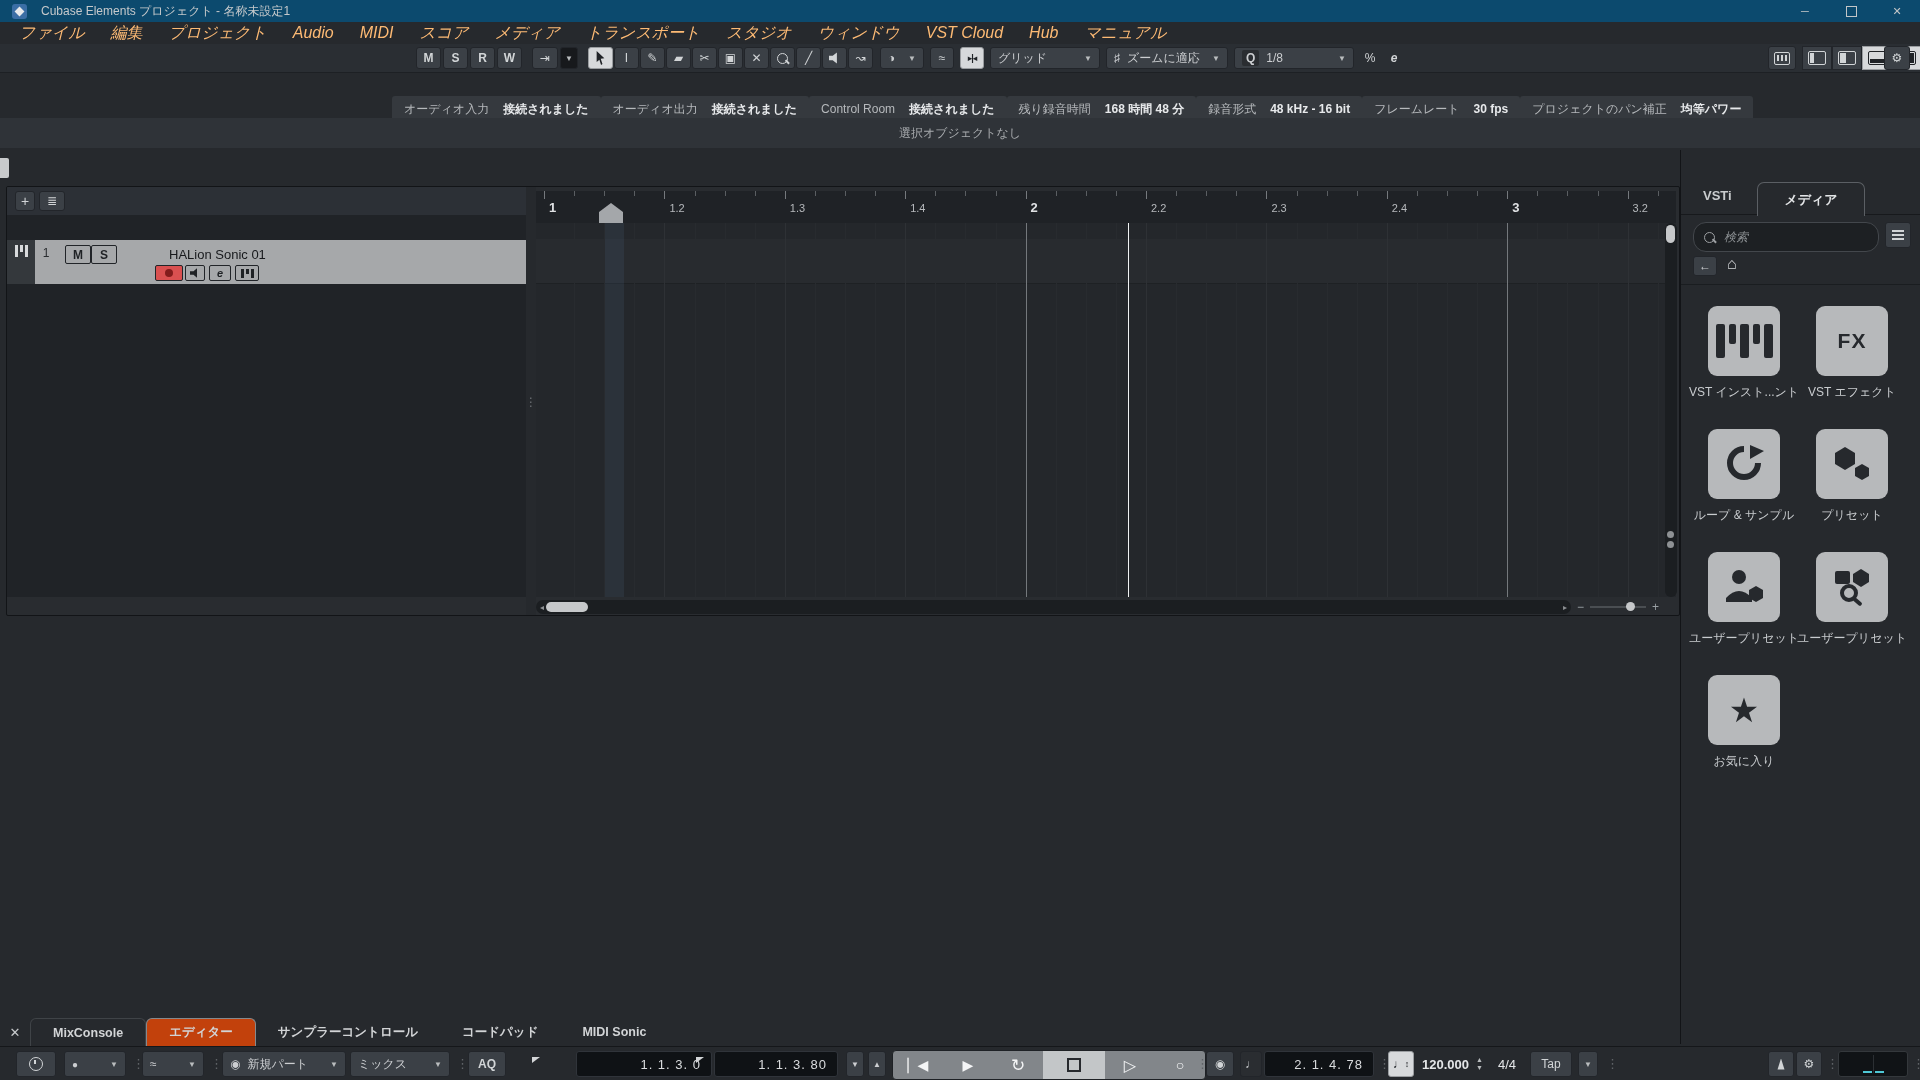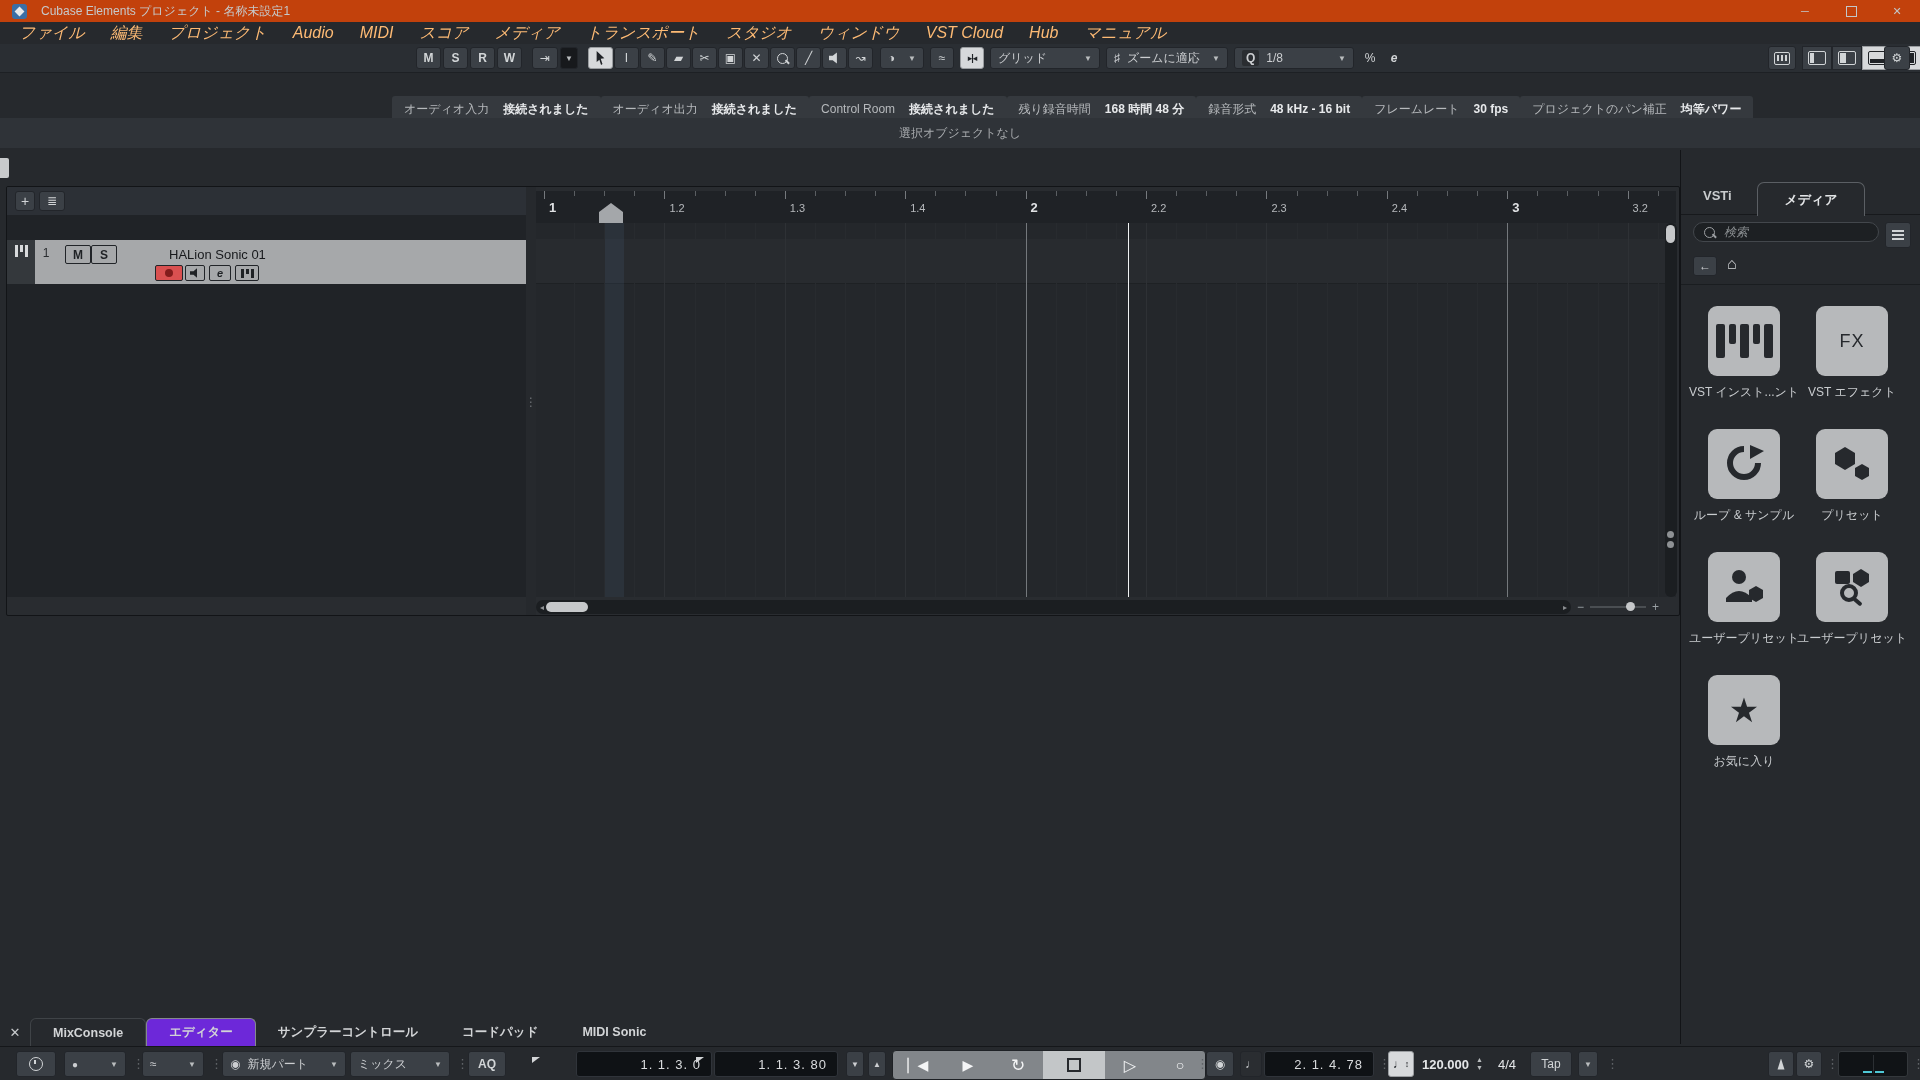--- a/index.html
+++ b/index.html
@@ -2,21 +2,21 @@
 <html><head>
 <meta charset="utf-8">
 <style>
   html,body{margin:0;padding:0;width:1920px;height:1080px;overflow:hidden;background:#26292d;
     font-family:"Liberation Sans","DejaVu Sans",sans-serif;color:#c9ccce;font-size:12px;
     -webkit-font-smoothing:antialiased;}
   #app{position:relative;width:1920px;height:1080px;background:#26292d;}
   .abs{position:absolute;}
   .flex{display:flex;align-items:center;}
   
-  #titlebar{left:0;top:0;width:1920px;height:22px;background:#c2410c;display:flex;align-items:center;}
+  #titlebar{left:0;top:0;width:1920px;height:22px;background:#0c4a6e;display:flex;align-items:center;}
   #app-logo{width:15px;height:15px;margin-left:12px;border-radius:3px;background:#3b6ea5;position:relative;}
   #app-logo:before{content:"";position:absolute;left:4px;top:4px;width:7px;height:7px;background:#e8eaec;transform:rotate(45deg);}
   #window-title{margin-left:14px;color:#c6c9cb;font-size:12px;}
   #win-controls{position:absolute;right:0;top:0;height:22px;display:flex;}
   .winbtn{width:46px;height:22px;display:flex;align-items:center;justify-content:center;color:#c3c6c8;font-size:11px;}
   .winbtn .sq{width:9px;height:9px;border:1px solid #c3c6c8;}
   
   #menubar{left:0;top:22px;width:1920px;height:22px;display:flex;align-items:center;padding-left:6px;background:#26292d;}
   .menu-item{padding:0 13px;height:22px;display:flex;align-items:center;color:#fdba74;font-size:16px;font-style:italic;}
   
@@ -100,51 +100,51 @@
   #vthumb{position:absolute;left:1px;top:2px;width:9px;height:18px;background:#c6c8ca;border-radius:5px;}
   .vknob{position:absolute;left:2px;width:7px;height:7px;border-radius:50%;background:#8e9194;}
   
   #lowerzone{left:0;top:620px;width:1680px;height:392px;background:#26292d;}
   #dropzone{left:14px;top:8px;width:1652px;height:376px;border:1px dashed #53575c;border-radius:2px;background:#25282c;box-sizing:border-box;}
   #empty-editor-text{position:absolute;left:0;top:188px;width:100%;text-align:center;color:#b4b7ba;font-size:13px;}
   #lowertabs{left:0;top:1012px;width:1680px;height:34px;display:flex;align-items:flex-end;background:#26292d;}
   .lz-close{width:30px;height:28px;display:flex;align-items:center;justify-content:center;color:#c6c9cb;font-size:13px;}
   .lz-tab{height:28px;display:flex;align-items:center;padding:0 22px;color:#d2d4d6;font-weight:bold;font-size:12.5px;border-radius:6px 6px 0 0;box-sizing:border-box;}
   .lz-tab.framed{border:1px solid #3f4347;border-bottom:none;}
-  .lz-tab.active{border:1px solid #85898d;border-bottom:none;background:#6d28d9;font-family:Liberation Mono, monospace;}
+  .lz-tab.active{border:1px solid #85898d;border-bottom:none;background:#c2410c;font-family:Liberation Mono, monospace;}
   
   #transport{left:0;top:1046px;width:1920px;height:34px;background:#26292d;border-top:1px solid #15171a;}
   #transport .btn,#transport .chip{position:absolute;top:4px;height:26px;}
   .numfield{position:absolute;top:4px;height:26px;background:#0f1215;border:1px solid #30343a;border-radius:3px;color:#dadcde;font-size:13px;display:flex;align-items:center;justify-content:flex-end;padding:0 10px;letter-spacing:1px;box-sizing:border-box;}
   #tcluster{position:absolute;left:892px;top:3px;height:28px;background:#82868a;border-radius:4px;border:1px solid #1e2125;display:flex;overflow:hidden;}
   .tbtn{width:50px;height:100%;display:flex;align-items:center;justify-content:center;color:#f4f5f6;font-size:14px;}
   .tbtn.stop{background:#c3c6c8;width:62px;}
   .stop-sq{width:10px;height:10px;border:2px solid #26292d;}
   .prevbar:before{content:"▏";font-size:13px;}
   .tdots{position:absolute;top:9px;color:#5f6367;font-size:13px;}
   .spinner{position:absolute;display:flex;flex-direction:column;gap:1px;color:#b9bcbe;font-size:7px;line-height:1;}
   #perfmeter{position:absolute;left:1838px;top:4px;width:70px;height:26px;background:#101316;border:1px solid #34383c;border-radius:3px;box-sizing:border-box;}
   #perfmeter .mid{position:absolute;left:50%;top:3px;bottom:3px;width:1px;background:#2b2f33;}
   #perfmeter .dash{position:absolute;bottom:3px;width:9px;height:2px;background:#4fc8d6;}
   
   #rightzone{left:1680px;top:150px;width:240px;height:894px;background:#26292d;border-left:1px solid #121417;box-sizing:border-box;}
   #rz-tabdivider{position:absolute;left:0;top:64px;width:240px;height:1px;background:#17191c;}
   .rz-tab{position:absolute;top:38px;font-weight:bold;font-size:13px;color:#c9ccce;}
   .rz-tab.active{top:32px;height:33px;display:flex;align-items:center;justify-content:center;border:1px solid #5b5f64;border-bottom:none;border-radius:7px 7px 0 0;background:#26292d;z-index:2;color:#e4e6e8;}
-  #rz-search{position:absolute;left:12px;top:72px;width:186px;height:20px;background:#1d2023;border:1px solid #43474c;border-radius:13px;box-sizing:border-box;display:flex;align-items:center;padding:0 10px;gap:7px;}
+  #rz-search{position:absolute;left:12px;top:72px;width:186px;height:30px;background:#1d2023;border:1px solid #43474c;border-radius:13px;box-sizing:border-box;display:flex;align-items:center;padding:0 10px;gap:7px;}
   #rz-search input{background:transparent;border:none;outline:none;color:#c9ccce;font-style:italic;font-size:12px;width:130px;font-family:inherit;}
   #rz-search input::placeholder{color:#8c9093;}
   .list-ico{display:flex;flex-direction:column;gap:2px;}
   .list-ico i{width:12px;height:2px;background:#d2d5d7;}
   .tile{position:absolute;width:72px;height:70px;background:#b7b9bb;border-radius:9px;display:flex;align-items:center;justify-content:center;color:#26292d;}
   .tile-label{position:absolute;width:110px;text-align:center;color:#c9cccf;font-size:12px;white-space:nowrap;overflow:hidden;}
   .tp-piano{display:flex;gap:4px;align-items:flex-start;}
   .tp-piano i{width:9px;height:34px;background:#26292d;border-radius:2px;}
   .tp-piano i:nth-child(2n){height:20px;width:7px;}
-  .fx-text{font-weight:normal;font-size:18px;letter-spacing:1px;}
+  .fx-text{font-weight:bold;font-size:21px;letter-spacing:1px;}
   .star-text{font-size:34px;line-height:1;}
 </style>
 </head>
 <body>
 
 <div id="app">
 
   <div id="titlebar" class="abs">
     <div id="app-logo"></div>
     <div id="window-title">Cubase Elements プロジェクト - 名称未設定1</div>

